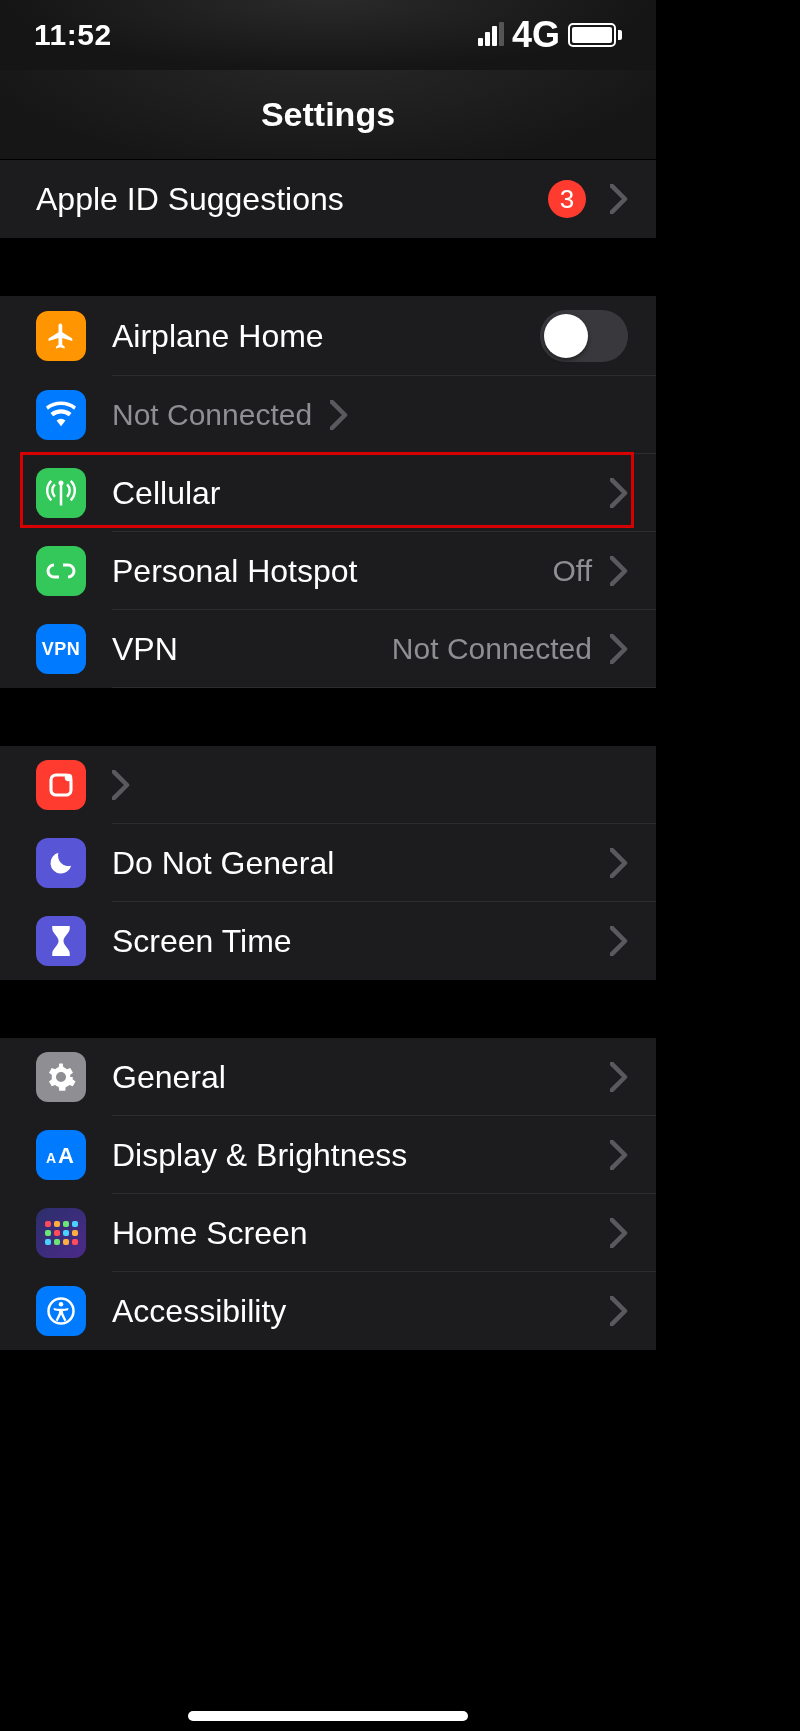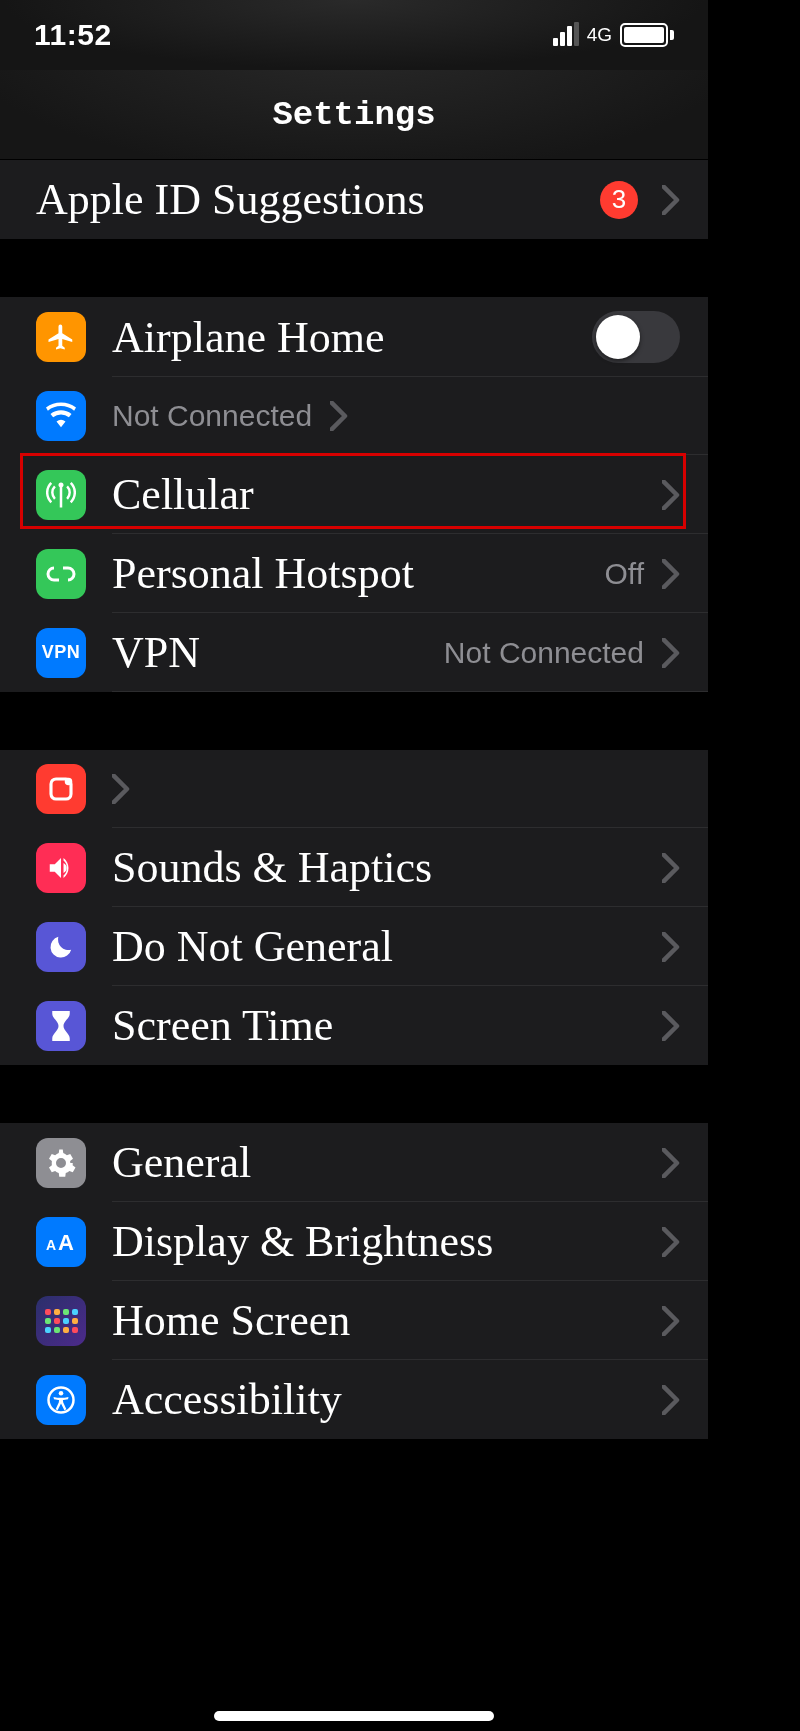--- a/index.html
+++ b/index.html
@@ -1,51 +1,51 @@
 <!DOCTYPE html>
 <html><head>
 <meta charset="utf-8">
 <style>
   * { box-sizing: border-box; margin: 0; padding: 0; }
   html, body { width: 800px; background: #000; font-family: -apple-system, "Helvetica Neue", Helvetica, Arial, sans-serif; color: #fff; }
   body { padding: 0; }
-  .device { width: 708px; min-height: 1731px; background: #000; position: relative; }
+  .device { width: 656px; min-height: 1731px; background: #000; position: relative; }
 
   
   .status-bar { display: flex; align-items: center; justify-content: space-between; height: 70px; padding: 0 34px; background: radial-gradient(ellipse at 50% 0%, #2a2a2a 0%, #151515 70%); }
   .status-left { font-size: 30px; font-weight: 600; letter-spacing: 0.5px; }
   .status-right { display: flex; align-items: center; gap: 8px; }
   .signal-bars { display: inline-flex; align-items: flex-end; gap: 2px; height: 22px; }
   .signal-bars span { width: 5px; background: #fff; border-radius: 1px; }
   .signal-bars span:nth-child(1){ height: 8px; }
   .signal-bars span:nth-child(2){ height: 14px; }
   .signal-bars span:nth-child(3){ height: 20px; }
   .signal-bars span:nth-child(4){ height: 24px; background:#555; }
-  .net-label { font-size: 19px; font-weight: 400; }
+  .net-label { font-size: 36px; font-weight: 700; }
   .battery { display: inline-flex; align-items: center; }
   .battery-body { width: 48px; height: 24px; border: 2px solid #fff; border-radius: 5px; position: relative; display:inline-block; }
   .battery-body::after { content:""; position:absolute; left:2px; top:2px; bottom:2px; width: 40px; background:#fff; border-radius:2px; }
   .battery-cap { width: 4px; height: 10px; background:#fff; margin-left:2px; border-radius: 0 2px 2px 0; }
 
   
-  .nav-header { height: 90px; display:flex; align-items:center; justify-content:center; background: radial-gradient(ellipse at 50% -40%, #2a2a2a 0%, #161616 80%); border-bottom: 1px solid #000; font-family: Liberation Mono, monospace; }
+  .nav-header { height: 90px; display:flex; align-items:center; justify-content:center; background: radial-gradient(ellipse at 50% -40%, #2a2a2a 0%, #161616 80%); border-bottom: 1px solid #000; }
   .nav-title { font-size: 34px; font-weight: 600; }
 
   
   .section { background: #1c1c1e; margin: 0; }
   .gap { height: 58px; background: #000; }
 
   .row { display:flex; align-items:center; min-height: 78px; padding: 14px 0 14px 36px; position:relative; }
   .row .divider { position:absolute; left: 112px; right:0; bottom:0; height:1px; background: #2d2d2f; }
   .row:last-child .divider { display:none; }
 
   .row-noicon { padding-left: 36px; }
 
   .row .icon-wrap { width: 50px; height: 50px; border-radius: 12px; display:flex; align-items:center; justify-content:center; margin-right: 26px; flex: 0 0 50px; }
-  .row .label { font-size: 44px; font-weight: 400; flex: 1 1 auto; color:#fff;font-family:Liberation Serif, serif; }
+  .row .label { font-size: 32px; font-weight: 400; flex: 1 1 auto; color:#fff; }
   .row .value { font-size: 30px; color: #8e8e93; margin-right: 18px; }
   .row .chevron { margin-right: 28px; color: #5a5a5e; flex: 0 0 auto; display:flex; align-items:center; }
 
   .badge { background:#ff3b30; color:#fff; border-radius: 999px; min-width: 38px; height: 38px; display:inline-flex; align-items:center; justify-content:center; font-size: 26px; font-weight:500; padding: 0 8px; margin-right: 24px; }
 
   
   .switch { width: 88px; height: 52px; border-radius: 999px; background: #39393d; position: relative; margin-right: 28px; flex:0 0 auto; }
   .switch .knob { position:absolute; left: 4px; top: 4px; width: 44px; height: 44px; background:#fff; border-radius: 50%; box-shadow: 0 2px 4px rgba(0,0,0,0.5); }
 
   
@@ -200,34 +200,20 @@
           </svg>
       </div>
       <div class="chevron">
         <svg width="18" height="30" viewBox="0 0 12 20">
             <path d="M1 1 L10 10 L1 19" stroke="#5a5a5e" stroke-width="3" fill="none" stroke-linecap="round" stroke-linejoin="round"></path>
           </svg>
       </div>
       <div class="divider"></div>
     </div>
 
-    <div class="row">
-      <div class="icon-wrap bg-pink">
-        <svg width="30" height="30" viewBox="0 0 24 24">
-            <path fill="#fff" d="M3 9v6h4l5 5V4L7 9H3zm13.5 3a4.5 4.5 0 0 0-2.5-4v8a4.5 4.5 0 0 0 2.5-4zm-2.5-8v2a8 8 0 0 1 0 12v2a10 10 0 0 0 0-16z"></path>
-          </svg>
-      </div>
-      <div class="label">Sounds &amp; Haptics</div>
-      <div class="chevron">
-        <svg width="18" height="30" viewBox="0 0 12 20">
-            <path d="M1 1 L10 10 L1 19" stroke="#5a5a5e" stroke-width="3" fill="none" stroke-linecap="round" stroke-linejoin="round"></path>
-          </svg>
-      </div>
-      <div class="divider"></div>
-    </div>
 
     <div class="row">
       <div class="icon-wrap bg-purple">
         <svg width="28" height="28" viewBox="0 0 24 24">
             <path fill="#fff" d="M20.7 14.3A9 9 0 0 1 9.7 3.3 9 9 0 1 0 20.7 14.3z"></path>
           </svg>
       </div>
       <div class="label">Do Not General</div>
       <div class="chevron">
         <svg width="18" height="30" viewBox="0 0 12 20">

